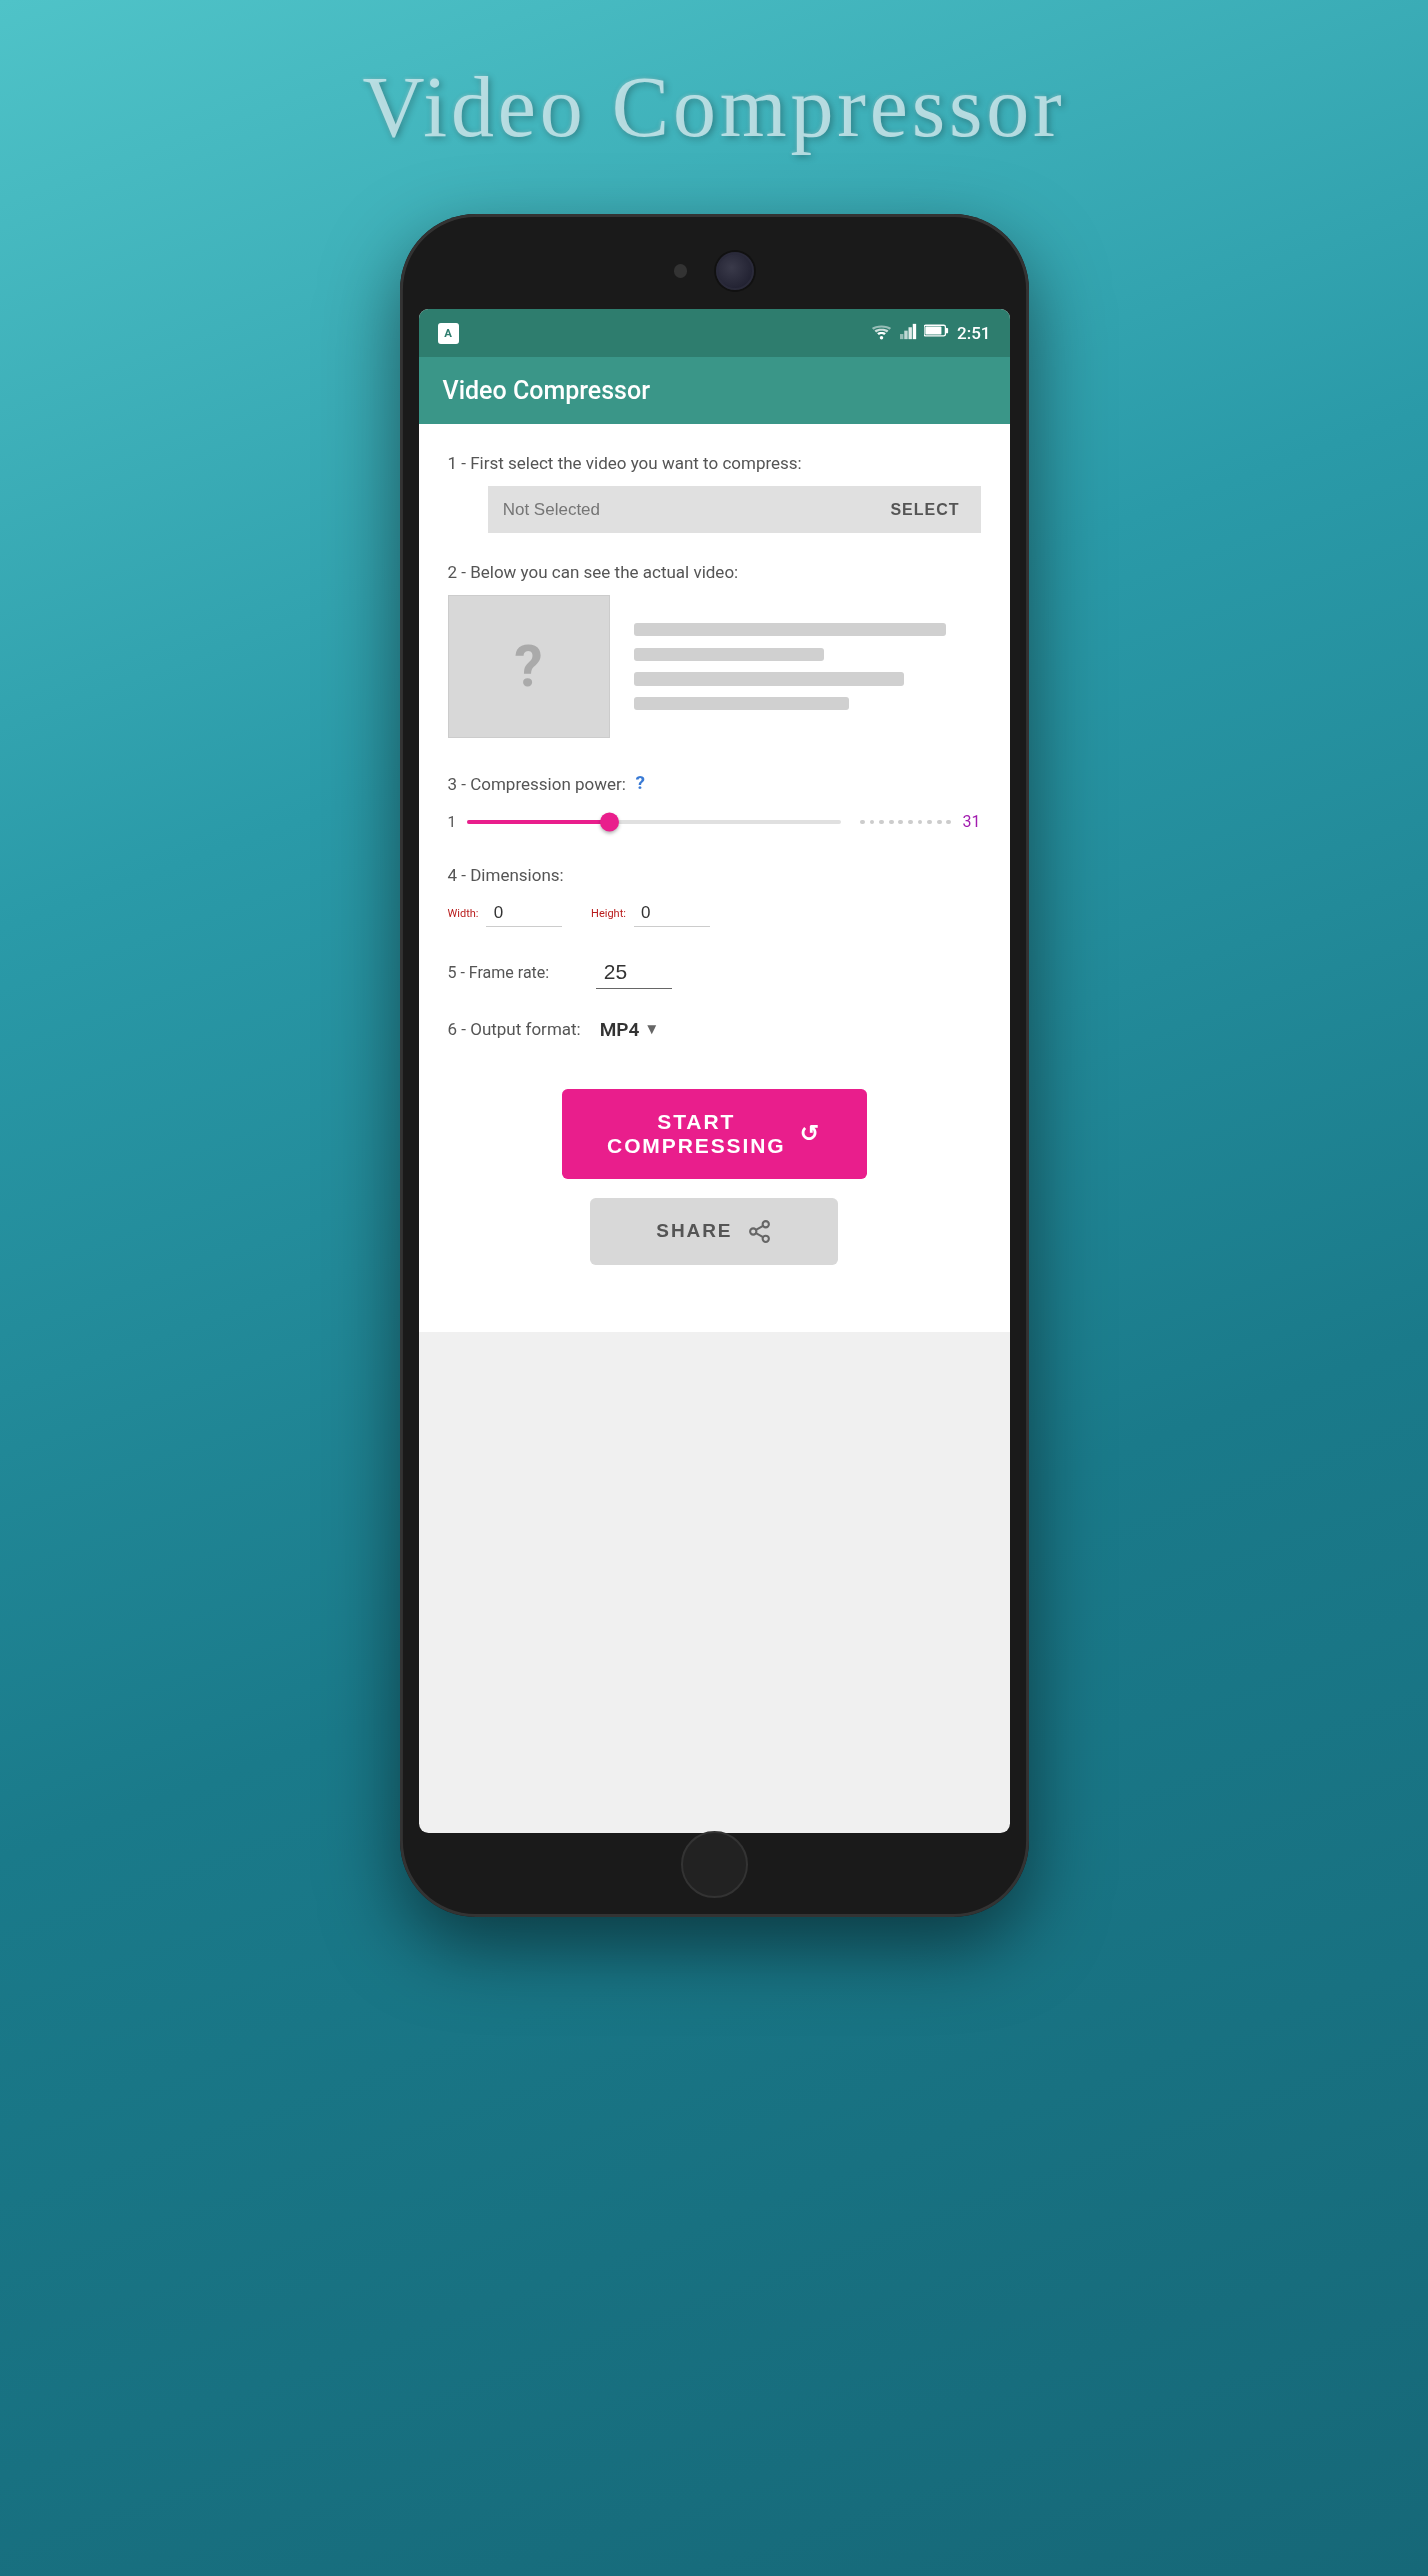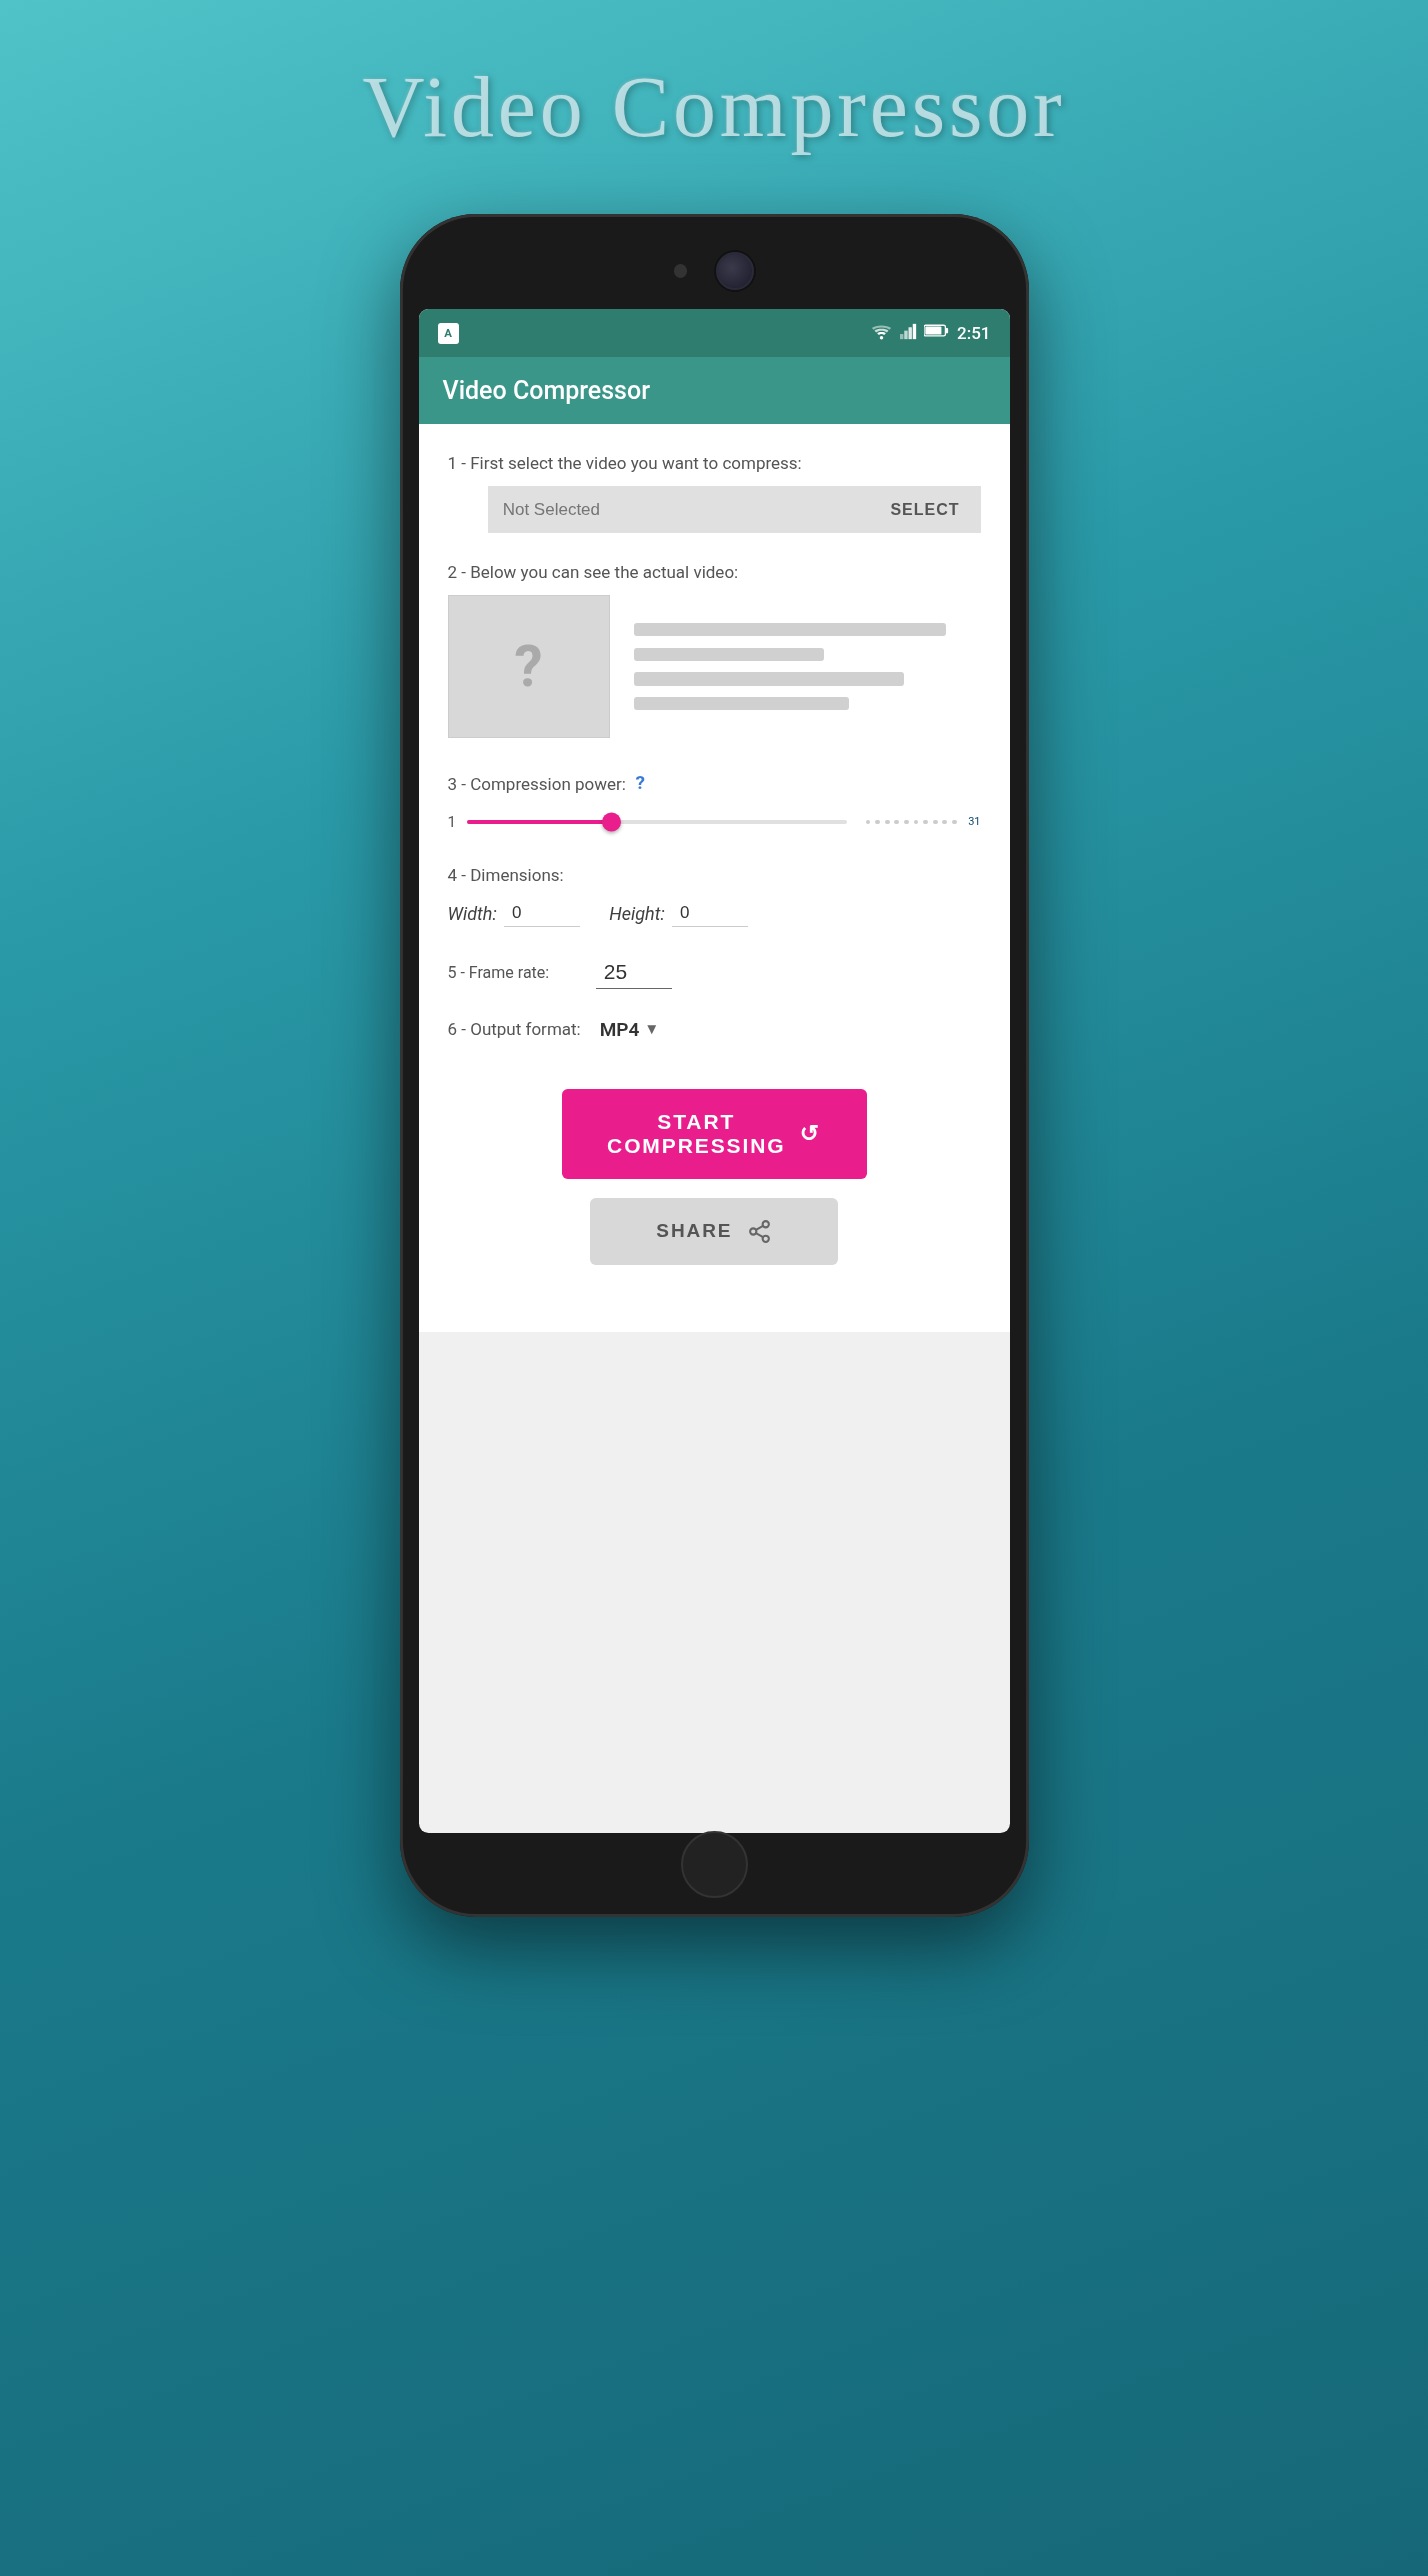--- a/index.html
+++ b/index.html
@@ -238,22 +238,22 @@
       align-items: center;
       gap: 11.4px;
     }
 
     .slider-min-label {
       color: #555;
       font-size: 15.2px;
     }
 
     .slider-max-label {
-      color: #0c4a6e;
-      font-size: 11px;
+      color: #a21caf;
+      font-size: 16px;
     }
 
     .slider-container {
       flex: 1;
       position: relative;
       height: 29px;
       display: flex;
       align-items: center;
     }
 
@@ -312,23 +312,22 @@
       margin-top: 11.4px;
     }
 
     .dimension-field {
       display: flex;
       align-items: center;
       gap: 7.6px;
     }
 
     .dimension-label {
-      color: #404040;
-      font-size: 18px;
-      font-style: italic;
+      color: #b91c1c;
+      font-size: 11px;
     }
 
     .dimension-input {
       width: 76px;
       border: none;
       border-bottom: 1px solid #ccc;
       padding: 3.8px 7.6px;
       font-size: 17px;
       color: #333;
       background: transparent;

